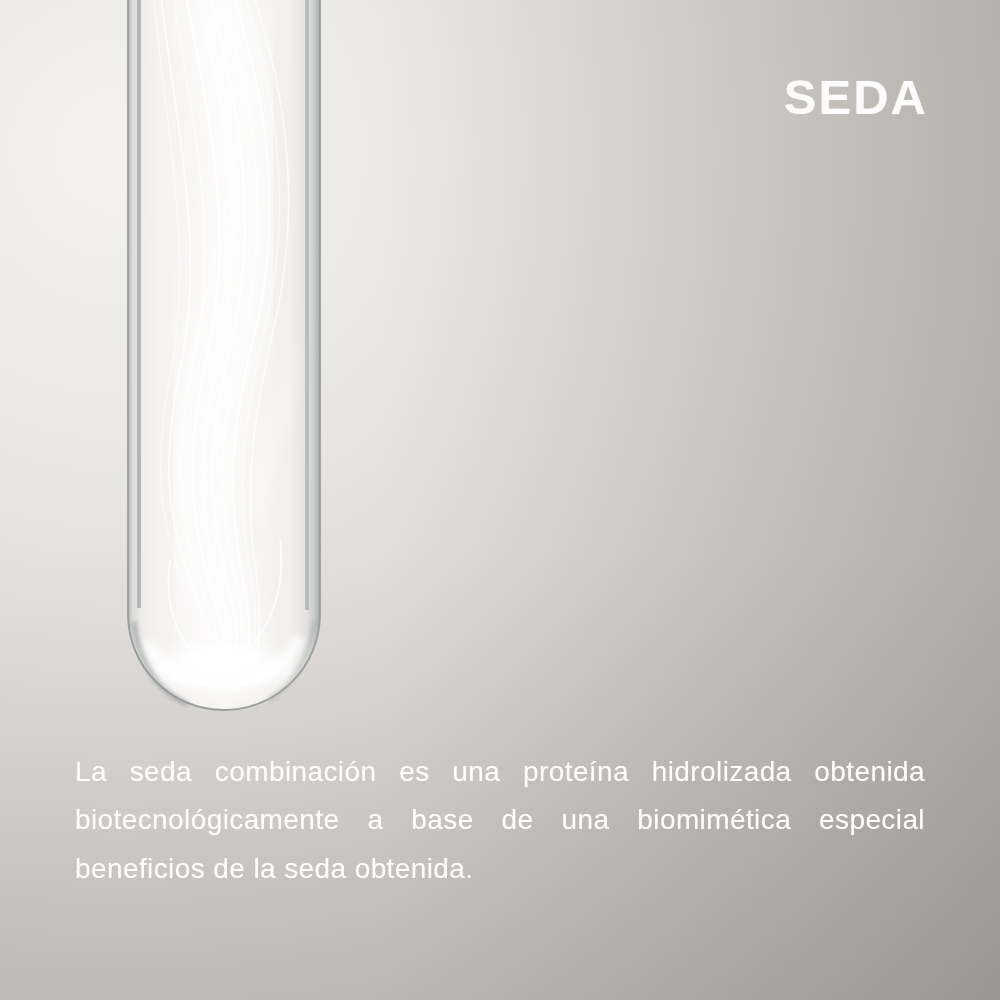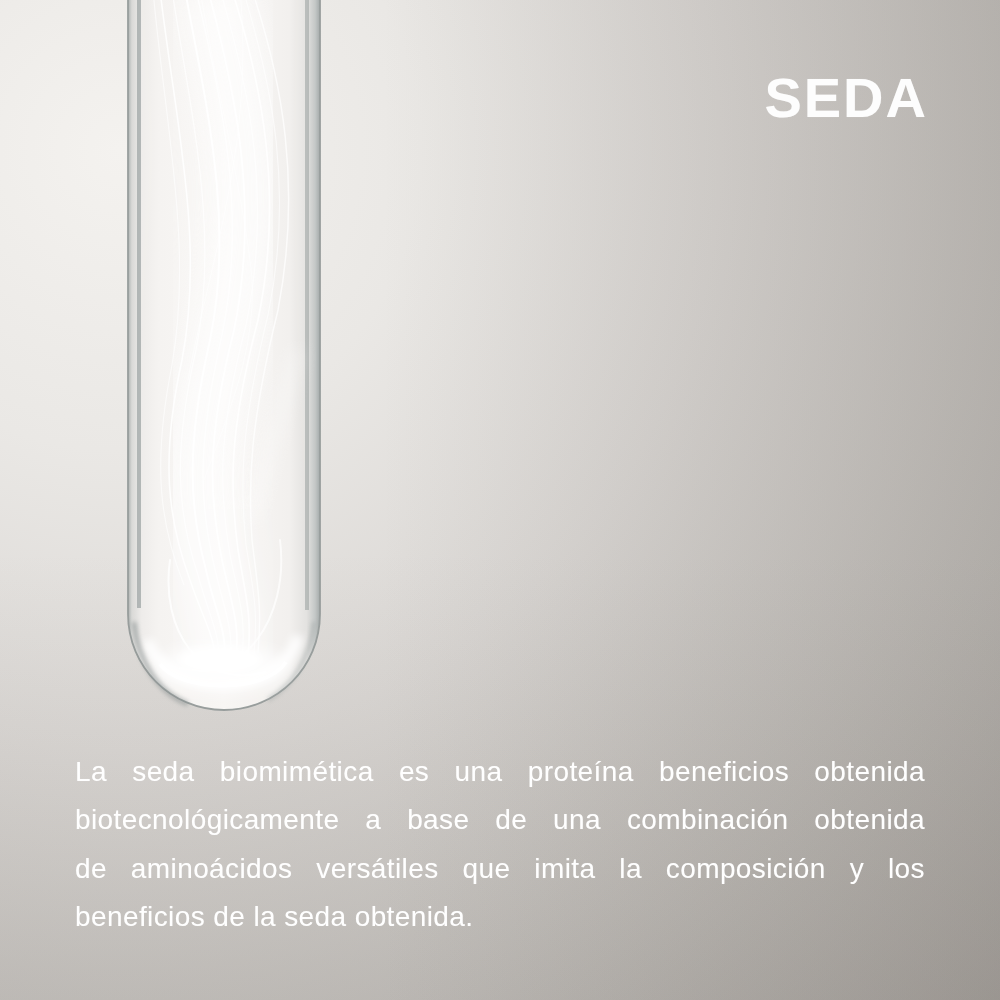--- a/index.html
+++ b/index.html
@@ -17,21 +17,21 @@
   .tube-svg{
     position:absolute;
     left:0; top:0;
     width:460px; height:760px;
   }
   .headline{
     position:absolute;
     top:50px; right:72px;
     color:#fdfdfd;
     font-weight:700;
-    font-size:56px;
+    font-size:49px;
     line-height:95px;
     letter-spacing:2px;
     white-space:nowrap;
     text-shadow:0 0 1px rgba(255,255,255,0.35);
   }
   .body-copy{
     position:absolute;
     left:75px; top:748px;
     width:850px;
     color:#ffffff;
@@ -133,19 +133,18 @@
       <path d="M134,622 C138,662 158,692 188,704" stroke="#878f8f" stroke-width="5" opacity="0.55" filter="url(#b2)"></path>
       <path d="M314,622 C310,658 294,684 268,700" stroke="#9aa1a0" stroke-width="4" opacity="0.45" filter="url(#b2)"></path>
     </g>
   </svg>
 
   <div class="headline">
     <div>SEDA</div>
   </div>
 
   <div class="body-copy">
-    <div class="line">La seda biomimética es una proteína beneficios obtenida</div>
-    <div class="line">biotecnológicamente a base de una combinación obtenida</div>
-    <div class="line">de aminoácidos versátiles que imita la composición y los</div>
+    <div class="line">La seda combinación es una proteína hidrolizada obtenida</div>
+    <div class="line">biotecnológicamente a base de una biomimética especial</div>
     <div class="line last">beneficios de la seda obtenida.</div>
   </div>
 
 </div>
 
 </body></html>

